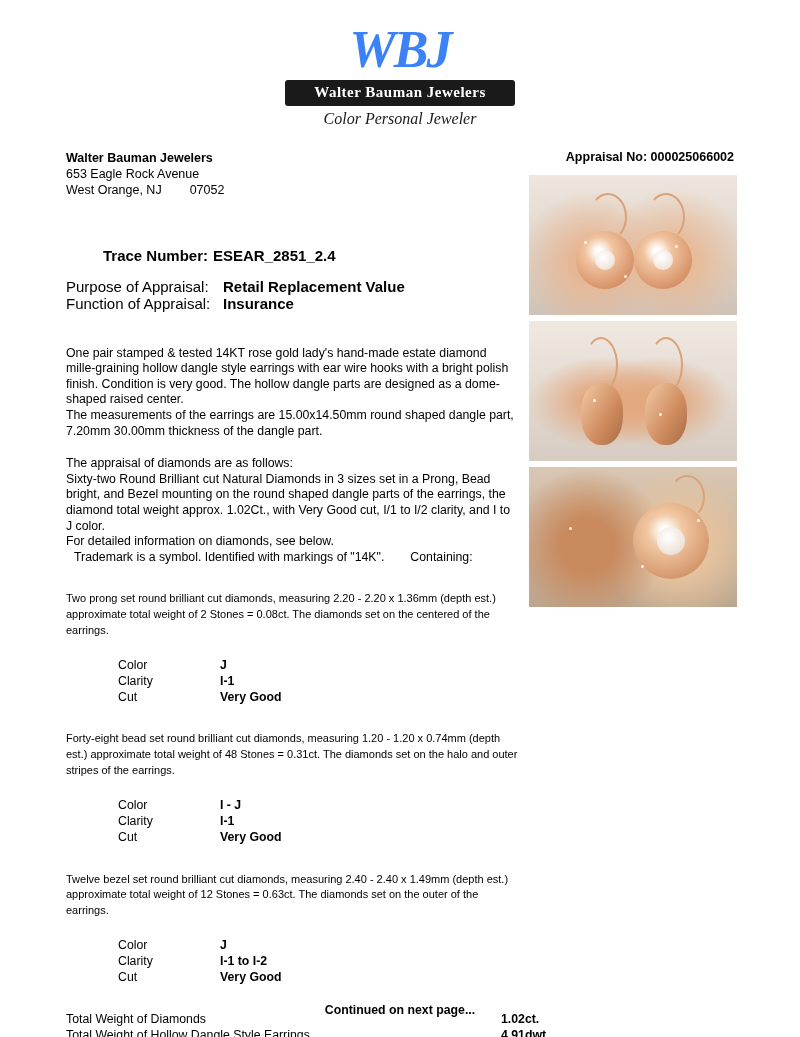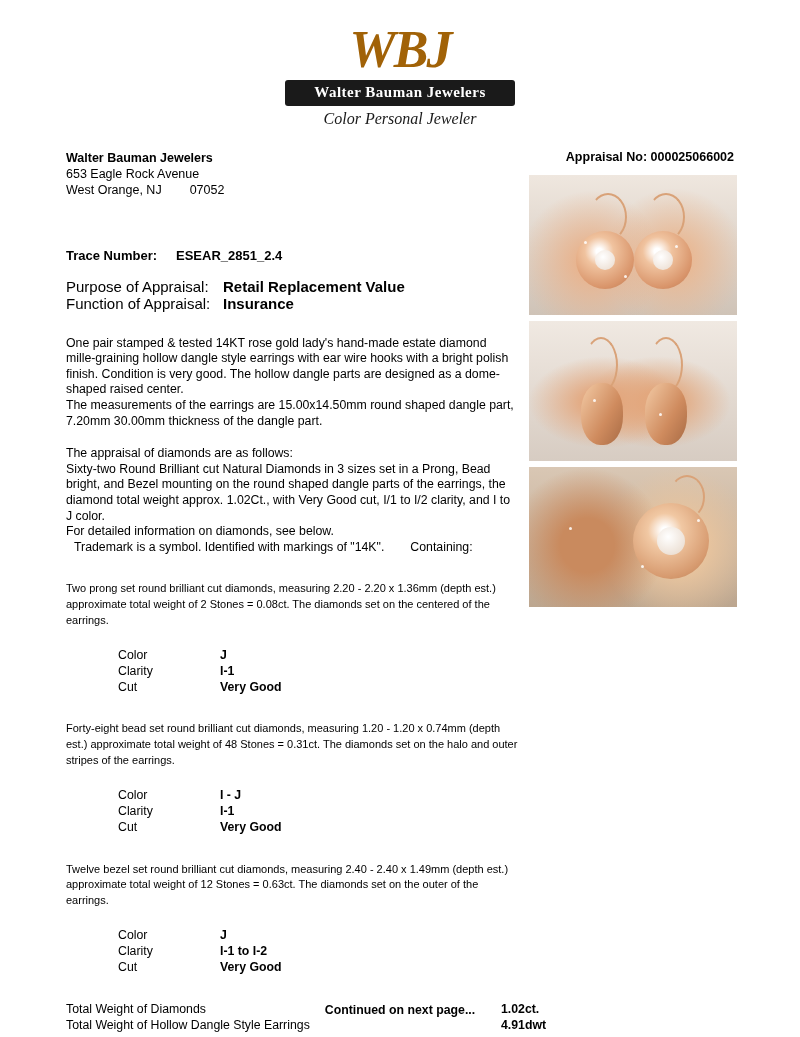--- a/index.html
+++ b/index.html
@@ -35,21 +35,21 @@
     text-align: center;
     position: relative;
   }
   .logo-mark {
     font-family: "Liberation Serif", serif;
     font-style: italic;
     font-weight: bold;
     font-size: 52px;
     letter-spacing: -2px;
     line-height: 56px;
-    color: #a16207;
+    color: #3b82f6;
   }
   .logo-bar {
     margin-top: 2px;
     background: #1a1a1a;
     border-radius: 3px;
     color: #ffffff;
     font-family: "Liberation Serif", serif;
     font-weight: bold;
     font-size: 15px;
     letter-spacing: 0.5px;
@@ -90,33 +90,34 @@
   }
 
   
   .body-col {
     width: 452px;
     font-size: 12.3px;
     line-height: 15.6px;
   }
   .trace {
     margin-top: 46px;
-    font-size: 13px;
-    font-weight: bold;
+    font-size: 15px;
+    font-weight: bold;
+    margin-left: 37px;
   }
   .trace .tlabel { display: inline-block; width: 110px; }
   .purpose {
     margin-top: 14px;
     font-size: 15px;
   }
   .purpose .row { line-height: 17px; }
   .purpose .plabel { display: inline-block; width: 157px; }
   .purpose .pval { font-weight: bold; }
 
-  .para { margin-top: 24px; }
+  .para { margin-top: 34px; }
   .para.tight { margin-top: 0; }
   .para.gap { margin-top: 17px; }
 
   .trademark {
     padding-left: 8px;
   }
   .trademark .sp { display: inline-block; width: 26px; }
 
   
   .stone-para {

